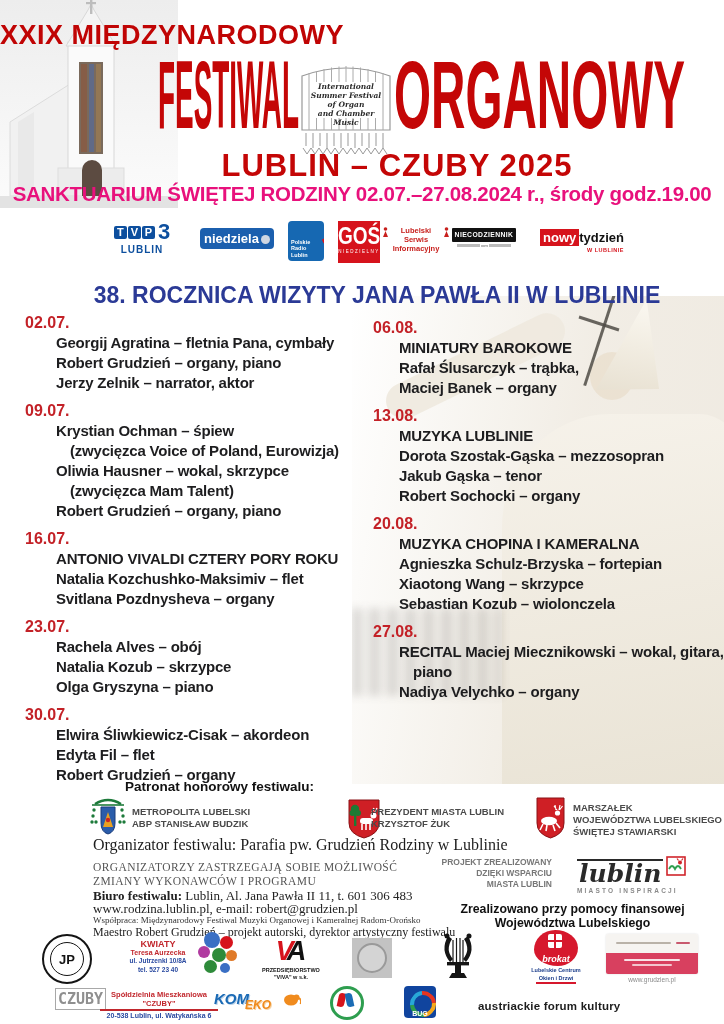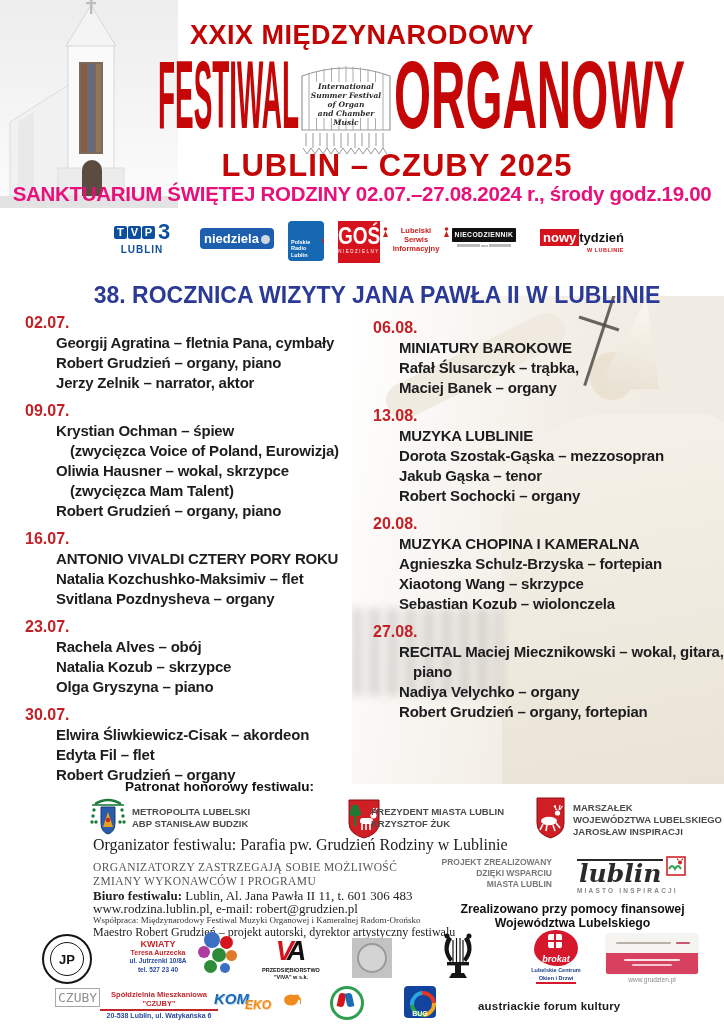--- a/index.html
+++ b/index.html
@@ -2,21 +2,21 @@
 <html lang="pl"><head>
 <meta charset="utf-8">
 <style>
   html,body{margin:0;padding:0;background:#777;}
   .page{position:relative;width:724px;height:1024px;background:#fff;overflow:hidden;
         font-family:"Liberation Sans",sans-serif;margin:0 auto;}
   .abs{position:absolute;}
 
   
   .church{left:0;top:0;width:178px;height:208px;z-index:0;}
-  .xxix{left:0;right:0;top:20px;text-align:center;color:#c00404;font-weight:900;
+  .xxix{left:0;right:0;top:20px;text-align:left;color:#c00404;font-weight:900;
         font-size:27px;letter-spacing:.5px;z-index:2;}
   .bigword{color:#c40606;font-weight:900;font-size:68px;line-height:68px;white-space:nowrap;z-index:2;}
   .festiwal{left:158px;top:46px;transform:scale(.41,1.42);transform-origin:left top;}
   .organowy{left:394px;top:46px;transform:scale(.70,1.42);transform-origin:left top;}
   .organ-logo{left:299px;top:56px;width:94px;height:100px;z-index:2;}
   .organ-label{left:306px;top:82px;width:80px;text-align:center;z-index:3;
         font-family:"DejaVu Serif",serif;font-style:italic;font-weight:700;
         font-size:7.5px;line-height:9px;color:#2b2b2b;}
   .lublin-czuby{left:70px;right:0;top:148px;text-align:center;color:#c40606;
         font-weight:900;font-size:31px;letter-spacing:1px;z-index:2;}
@@ -131,21 +131,21 @@
   .brokat .b1{color:#1a3c8a;font-weight:700;font-size:5.5px;line-height:6.5px;margin-top:1px;}
   .brokat .rbar{height:2px;background:#d6182d;width:40px;margin:1px auto 0;}
   .flaglogo{left:606px;top:934px;width:92px;text-align:center;}
   .flaglogo .flag{width:92px;height:40px;border-radius:2px;overflow:hidden;box-shadow:0 0 2px rgba(0,0,0,.15);}
   .flaglogo .fw{height:19px;background:#f6f4f1;position:relative;}
   .flaglogo .fr{height:21px;background:#d8405f;position:relative;}
   .squig{position:absolute;height:2px;border-radius:2px;}
   .flaglogo .www{font-size:6.5px;color:#8a8a8a;margin-top:2px;}
   .czuby{left:55px;top:988px;}
   .czuby .mark{display:inline-block;border:1px solid #a8a8a8;color:#8f8f8f;font-family:"DejaVu Sans Mono",monospace;
-        font-weight:400;font-size:13px;padding:1px 2px;letter-spacing:0;background:
+        font-weight:700;font-size:15px;padding:1px 2px;letter-spacing:0;background:
         repeating-linear-gradient(45deg,rgba(255,255,255,.35) 0 2px,rgba(0,0,0,0) 2px 4px);}
   .czuby-txt{left:100px;top:990px;width:118px;text-align:center;}
   .czuby-txt .c1{color:#c1272d;font-weight:700;font-size:7.5px;}
   .czuby-txt .rl{height:1.5px;background:#c1272d;margin:1px 0;}
   .czuby-txt .c2{color:#2a4aa0;font-weight:700;font-size:7px;}
   .komeko{left:214px;top:990px;}
   .komeko .kom{color:#1a6ab5;font-weight:900;font-style:italic;font-size:15px;text-shadow:1px 1px 0 #bcd2e8;}
   .komeko .eko{color:#f08b1e;font-weight:900;font-style:italic;font-size:12px;position:relative;top:5px;left:-4px;
         text-shadow:1px 1px 0 #f6d3a6;}
   .gcirc{left:330px;top:986px;width:28px;height:28px;border:3px solid #2e9e4f;border-radius:50%;position:absolute;}
@@ -344,21 +344,20 @@
         <div class="ln">MUZYKA CHOPINA I KAMERALNA</div>
         <div class="ln">Agnieszka Schulz-Brzyska – fortepian</div>
         <div class="ln">Xiaotong Wang – skrzypce</div>
         <div class="ln">Sebastian Kozub – wiolonczela</div>
       </div>
       <div class="ev">
         <div class="date">27.08.</div>
         <div class="ln">RECITAL Maciej Miecznikowski – wokal, gitara,</div>
         <div class="ln ind">piano</div>
         <div class="ln">Nadiya Velychko – organy</div>
-        <div class="ln">Robert Grudzień – organy, fortepian</div>
       </div>
     </div>
 
   <div class="abs patronat-h">Patronat honorowy festiwalu:</div>
 
   <svg class="abs crest" style="left:90px;top:795px" width="36" height="44" viewBox="0 0 36 44">
     <path d="M5,9 Q18,1 31,9" fill="none" stroke="#1d7a3a" stroke-width="2.4"></path>
     <line x1="2" y1="10" x2="34" y2="10" stroke="#1d7a3a" stroke-width="1.6"></line>
     <g fill="#1d7a3a">
         <circle cx="4" cy="15" r="1.7"></circle>
@@ -407,21 +406,21 @@
     <g stroke="#fff" stroke-width="1.6">
         <line x1="7" y1="27" x2="4" y2="33"></line>
         <line x1="11" y1="28" x2="10" y2="34"></line>
         <line x1="17" y1="28" x2="19" y2="34"></line>
         <line x1="20" y1="26" x2="24" y2="31"></line>
       </g>
   </svg>
   <div class="abs ptxt" style="left:573px;top:802px">
       <div>MARSZAŁEK</div>
       <div>WOJEWÓDZTWA LUBELSKIEGO</div>
-      <div>JAROSŁAW INSPIRACJI</div>
+      <div>ŚWIĘTEJ STAWIARSKI</div>
     </div>
 
   <div class="abs org-main">Organizator festiwalu: Parafia pw. Grudzień Rodziny w Lublinie</div>
   <div class="abs org-disc">
       <div>ORGANIZATORZY ZASTRZEGAJĄ SOBIE MOŻLIWOŚĆ</div>
       <div>ZMIANY WYKONAWCÓW I PROGRAMU</div>
     </div>
   <div class="abs org-office">
     <div><b>Biuro festiwalu:</b><span> Lublin, Al. Jana Pawła II 11, t. 601 306 483</span></div>
     <div>www.rodzina.lublin.pl, e-mail: robert@grudzien.pl</div>

